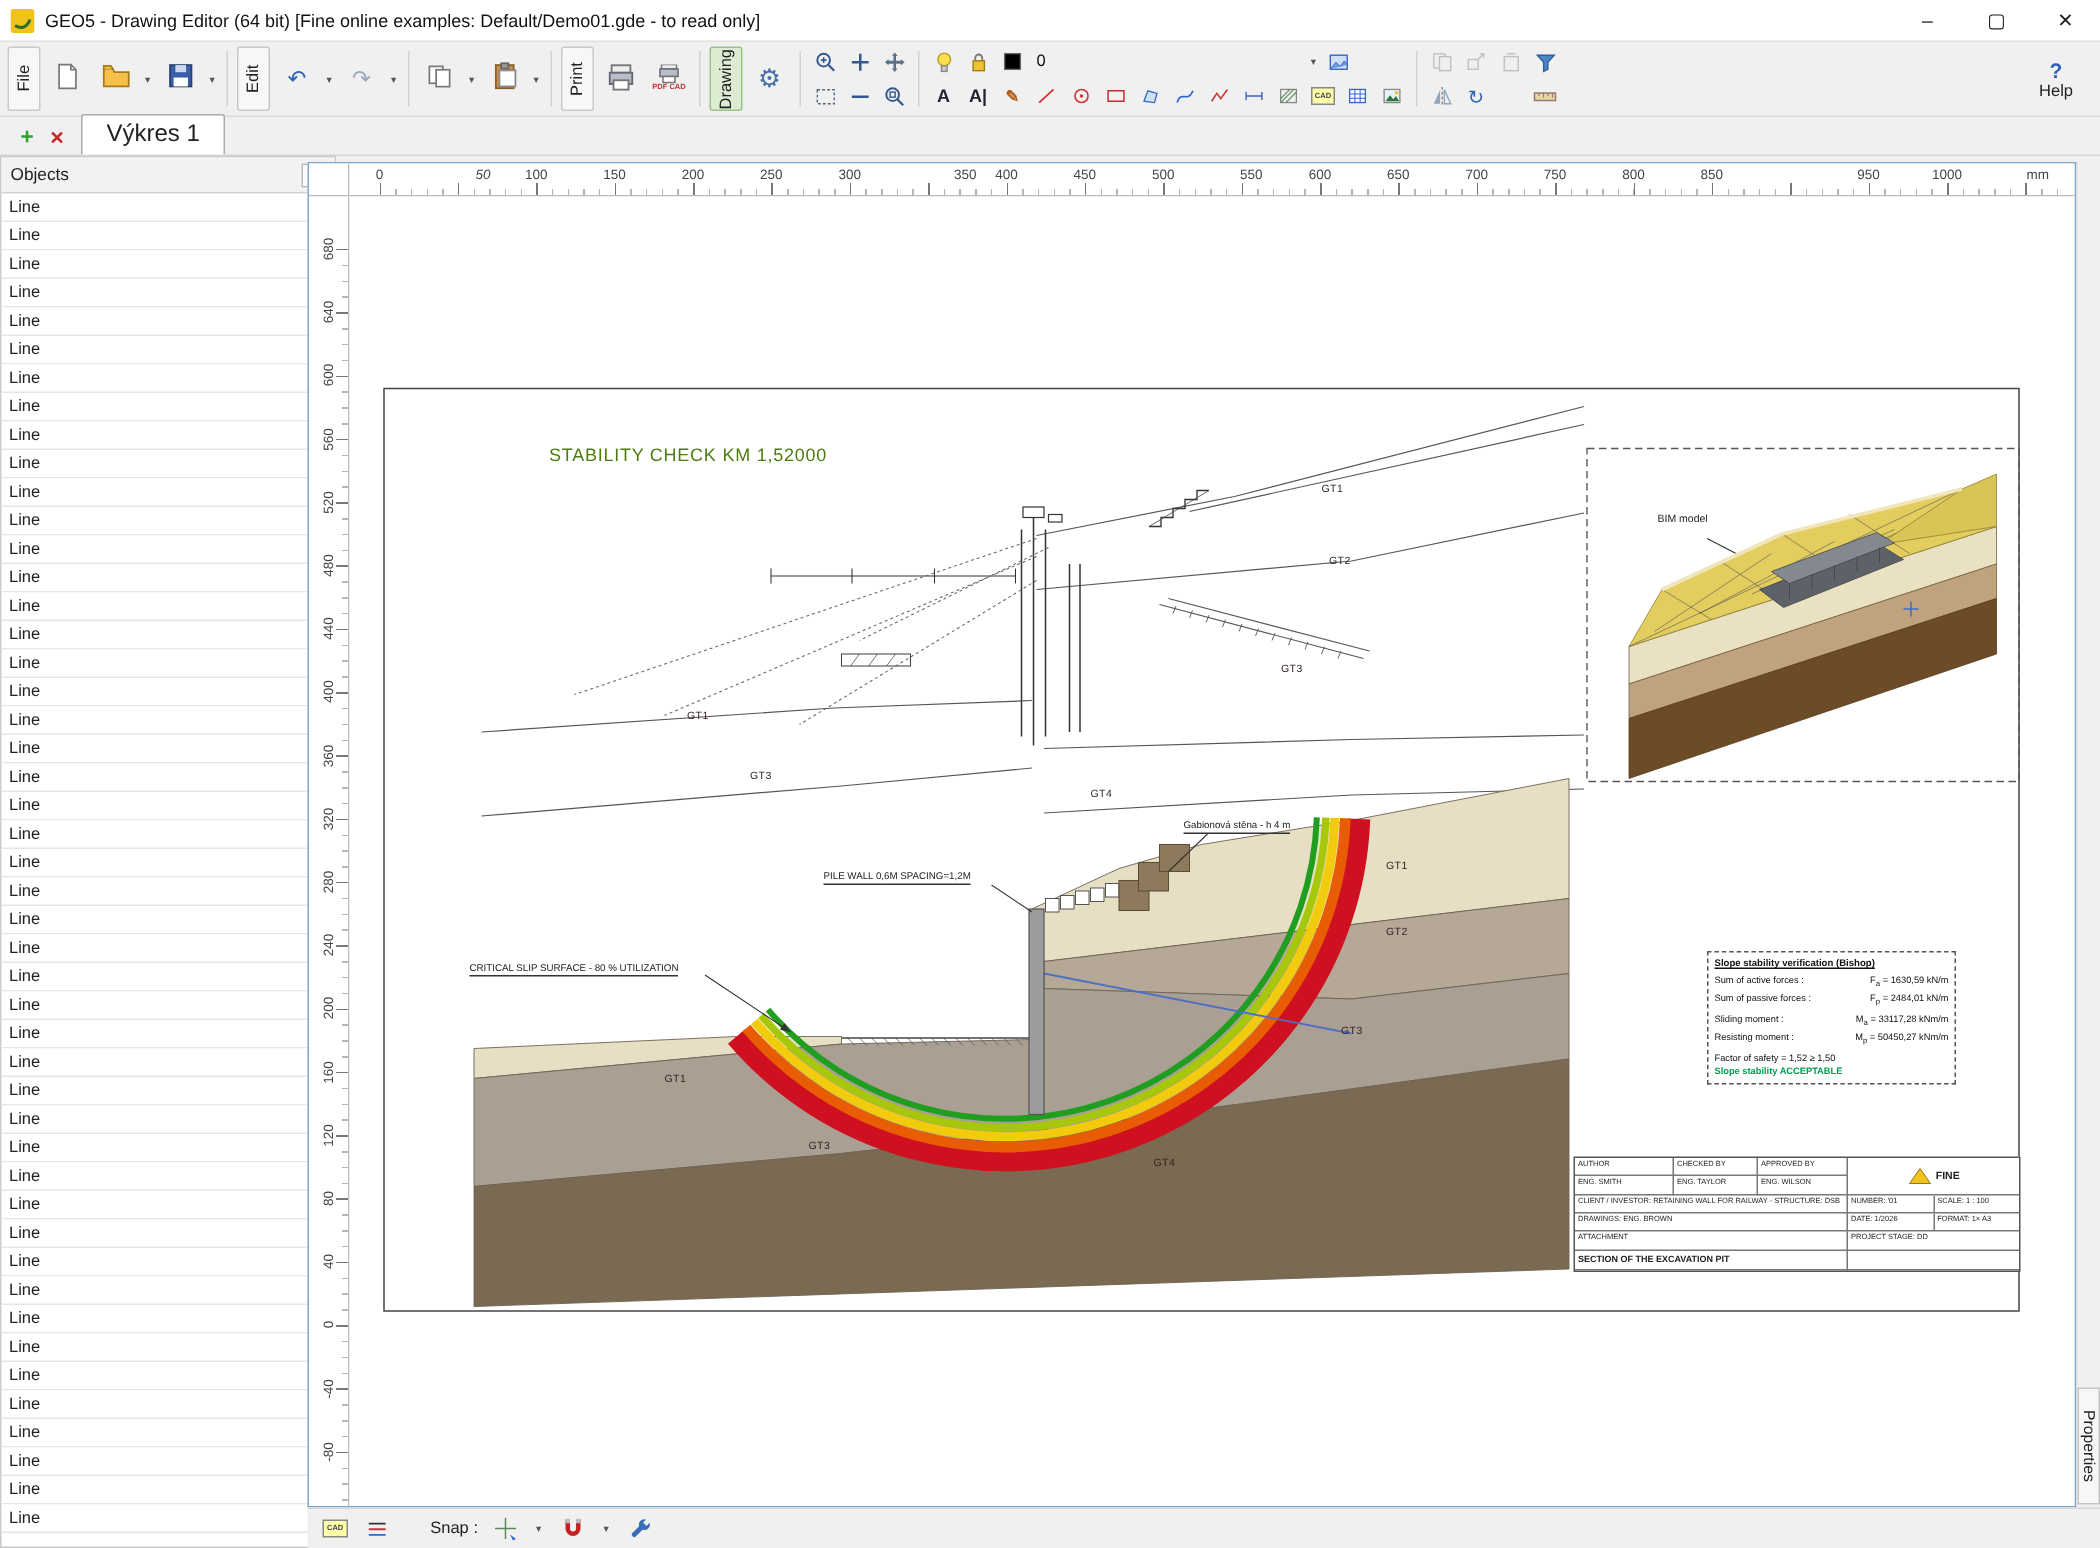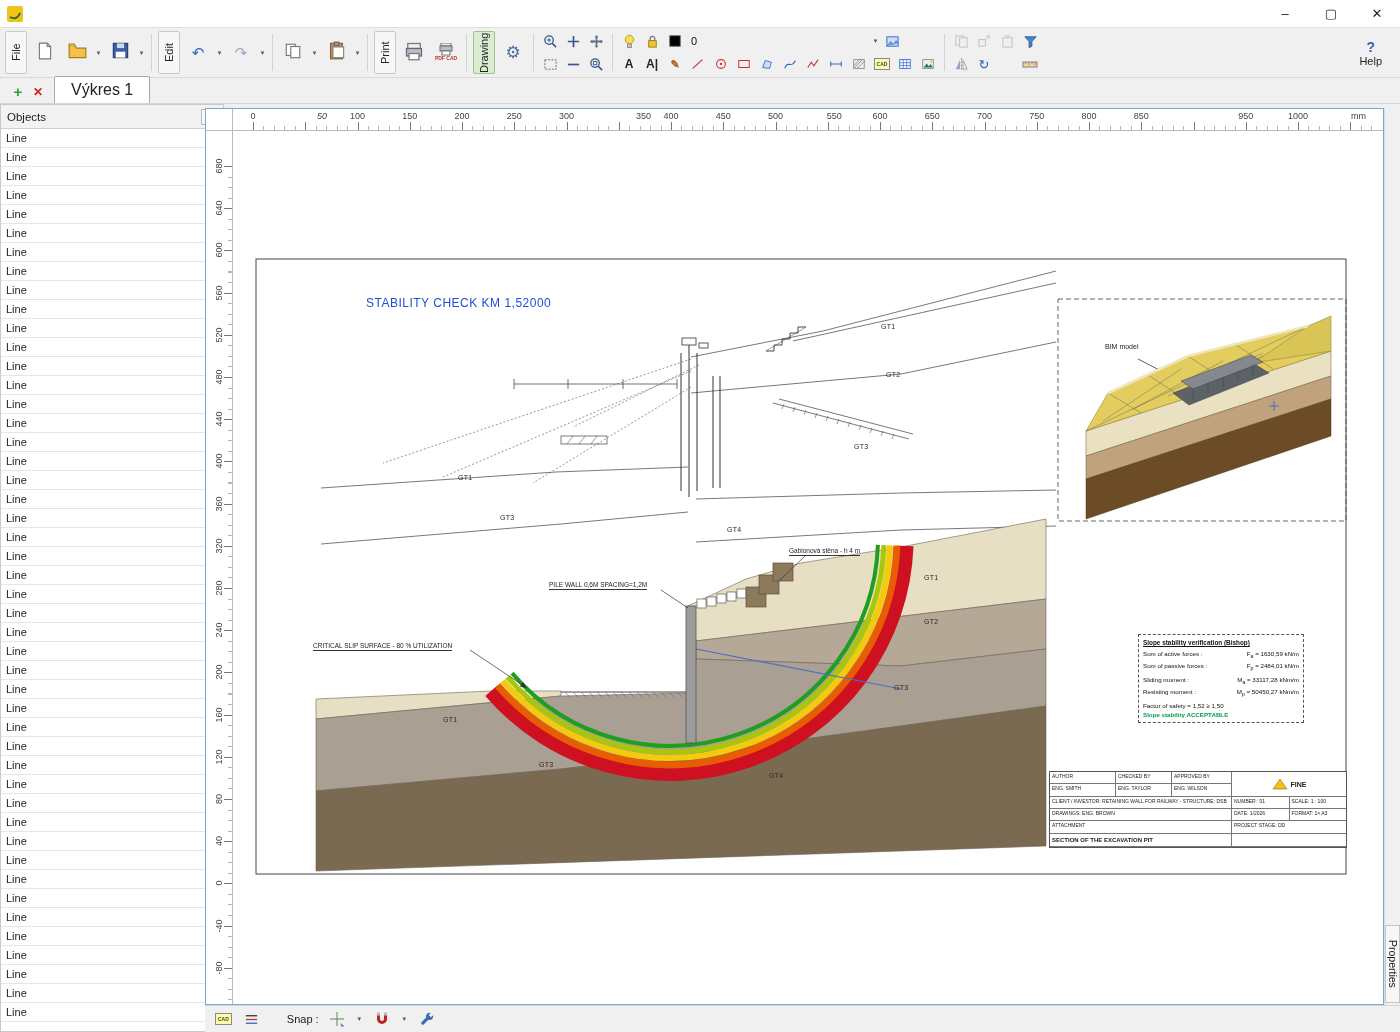--- a/index.html
+++ b/index.html
@@ -62,21 +62,21 @@
   .hr-lab{position:absolute;top:2px;width:28px;margin-left:-14px;text-align:center;font-size:9px;color:#444}
   .hr-unit{position:absolute;top:2px;left:1118px;font-size:9px;color:#444}
   .v-ruler{position:absolute;left:0;top:22px;width:27px;bottom:0;background:#fff;border-right:1px solid #bbb;
     background-image:repeating-linear-gradient(to bottom,#777 0 1px,transparent 1px 42.2px),repeating-linear-gradient(to bottom,#b5b5b5 0 1px,transparent 1px 10.55px);
     background-size:8px 860px,4px 860px;background-repeat:no-repeat,no-repeat;background-position:right 0 top 35px,right 0 top 35px}
   .vr-lab{position:absolute;left:0;width:26px;height:12px;display:flex;align-items:center;justify-content:center;transform:rotate(-90deg);font-size:9px;color:#444}
   .draw-area{position:absolute;left:27px;top:22px;right:0;bottom:0;background:#fff;overflow:hidden}
   .draw-svg{position:absolute;left:0;top:0}
 
   .ov{position:absolute;white-space:nowrap}
-  .dt-title{font-size:12px;color:#1d4ed8;letter-spacing:.5px}
+  .dt-title{font-size:12px;color:#4d7c0f;letter-spacing:.5px}
   .gt{font-size:7px;color:#322;letter-spacing:.3px}
   .ann{font-size:6.5px;color:#222;border-bottom:1px solid #333;padding-bottom:1px}
   .bim-lab{font-size:7px;color:#222}
 
   .results{border:1px dashed #555;background:#fff;padding:3px 4px 3px 4px;font-size:6.2px;line-height:1.5;color:#111;width:166px}
   .res-title{font-weight:bold;text-decoration:underline;font-size:6.4px;margin-bottom:1px}
   .res-row{display:flex;justify-content:space-between}
   .res-sym{white-space:nowrap}
   .res-factor{margin-top:2px}
   .res-verdict{color:#00a050;font-weight:bold}
@@ -104,20 +104,21 @@
 </head>
 <body>
 
 <div class="titlebar">
   <span class="app-icon">
     <svg width="16" height="16" viewBox="0 0 16 16">
         <rect x="0" y="0" width="16" height="16" rx="2" fill="#f2c21c"></rect>
         <path d="M3 11c4 2.5 8 1.5 10-4" stroke="#2a6f2a" stroke-width="2" fill="none"></path>
       </svg>
   </span>
+  <span class="title-text">GEO5 - Drawing Editor (64 bit) [Fine online examples: Default/Demo01.gde - to read only]</span>
   <div class="win-controls">
     <span class="win-btn">–</span>
     <span class="win-btn">▢</span>
     <span class="win-btn">✕</span>
   </div>
 </div>
 
 <div class="toolbar">
   <div class="tb-vlabel">File</div>
   <div class="tb-lg">

